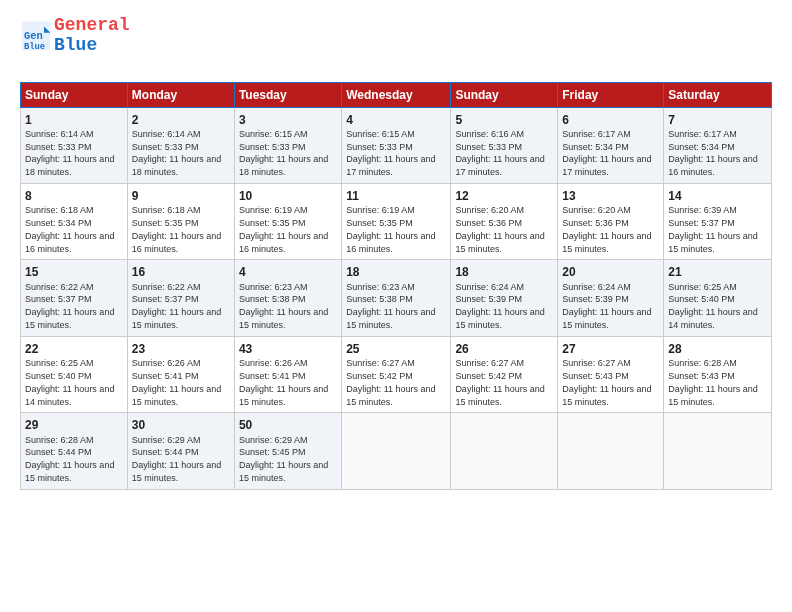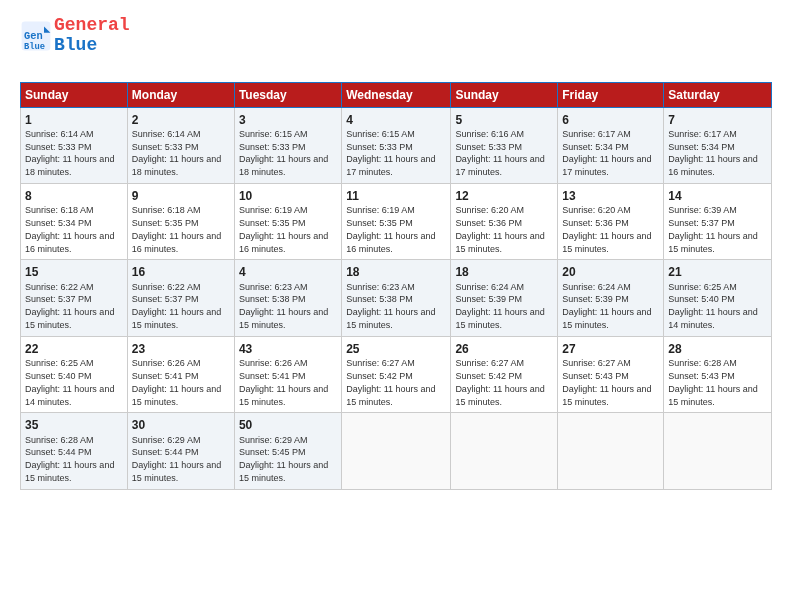--- a/index.html
+++ b/index.html
@@ -160,21 +160,21 @@
         <tr>
           <td><span class="day-num">22</span><span class="day-info">Sunrise: 6:25 AM</span><br><span class="day-info">Sunset: 5:40 PM</span><br><span class="day-info">Daylight: 11 hours and 14 minutes.</span></td>
           <td><span class="day-num">23</span><span class="day-info">Sunrise: 6:26 AM</span><br><span class="day-info">Sunset: 5:41 PM</span><br><span class="day-info">Daylight: 11 hours and 15 minutes.</span></td>
           <td><span class="day-num">43</span><span class="day-info">Sunrise: 6:26 AM</span><br><span class="day-info">Sunset: 5:41 PM</span><br><span class="day-info">Daylight: 11 hours and 15 minutes.</span></td>
           <td><span class="day-num">25</span><span class="day-info">Sunrise: 6:27 AM</span><br><span class="day-info">Sunset: 5:42 PM</span><br><span class="day-info">Daylight: 11 hours and 15 minutes.</span></td>
           <td><span class="day-num">26</span><span class="day-info">Sunrise: 6:27 AM</span><br><span class="day-info">Sunset: 5:42 PM</span><br><span class="day-info">Daylight: 11 hours and 15 minutes.</span></td>
           <td><span class="day-num">27</span><span class="day-info">Sunrise: 6:27 AM</span><br><span class="day-info">Sunset: 5:43 PM</span><br><span class="day-info">Daylight: 11 hours and 15 minutes.</span></td>
           <td><span class="day-num">28</span><span class="day-info">Sunrise: 6:28 AM</span><br><span class="day-info">Sunset: 5:43 PM</span><br><span class="day-info">Daylight: 11 hours and 15 minutes.</span></td>
         </tr>
         <tr>
-          <td><span class="day-num">35</span><span class="day-info">Sunrise: 6:28 AM</span><br><span class="day-info">Sunset: 5:44 PM</span><br><span class="day-info">Daylight: 11 hours and 15 minutes.</span></td>
+          <td><span class="day-num">29</span><span class="day-info">Sunrise: 6:28 AM</span><br><span class="day-info">Sunset: 5:44 PM</span><br><span class="day-info">Daylight: 11 hours and 15 minutes.</span></td>
           <td><span class="day-num">30</span><span class="day-info">Sunrise: 6:29 AM</span><br><span class="day-info">Sunset: 5:44 PM</span><br><span class="day-info">Daylight: 11 hours and 15 minutes.</span></td>
           <td><span class="day-num">50</span><span class="day-info">Sunrise: 6:29 AM</span><br><span class="day-info">Sunset: 5:45 PM</span><br><span class="day-info">Daylight: 11 hours and 15 minutes.</span></td>
           <td class="empty-cell"></td>
           <td class="empty-cell"></td>
           <td class="empty-cell"></td>
           <td class="empty-cell"></td>
         </tr>
       </tbody>
   </table>
 </div>

